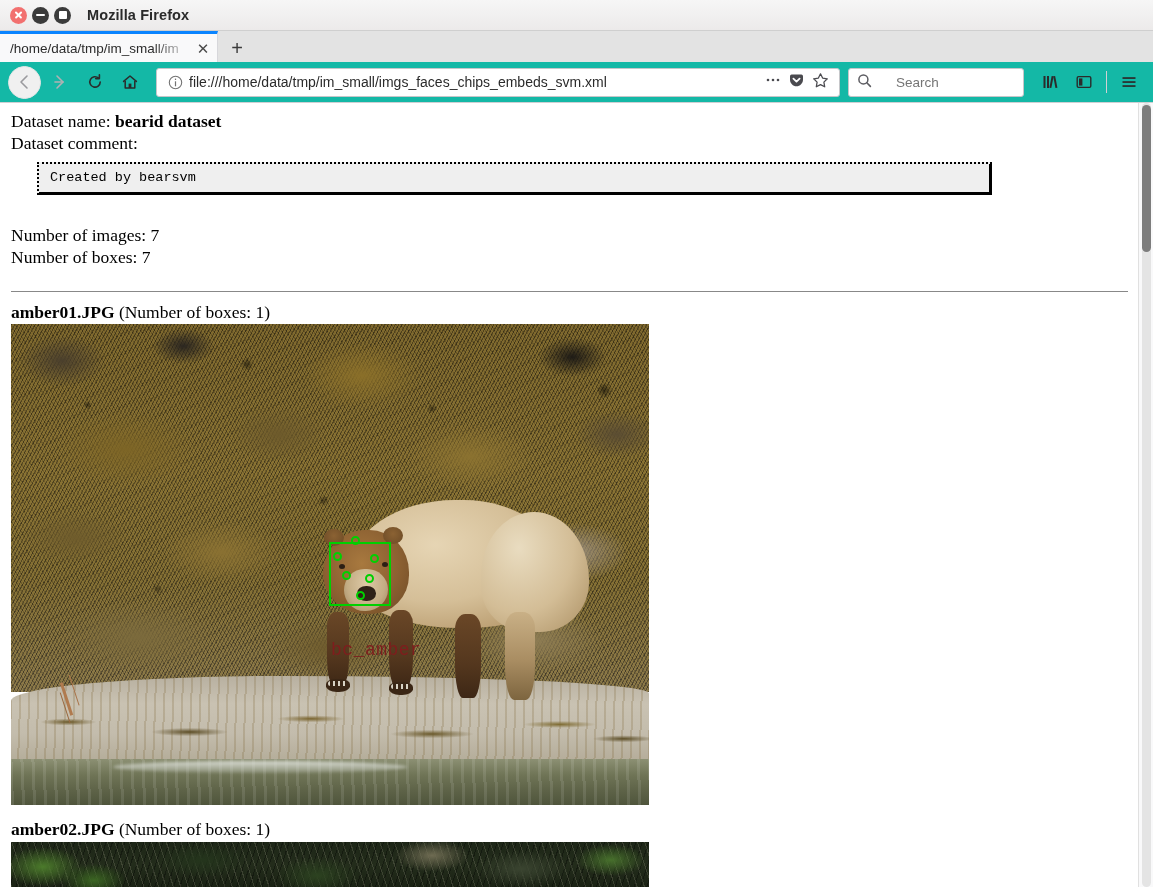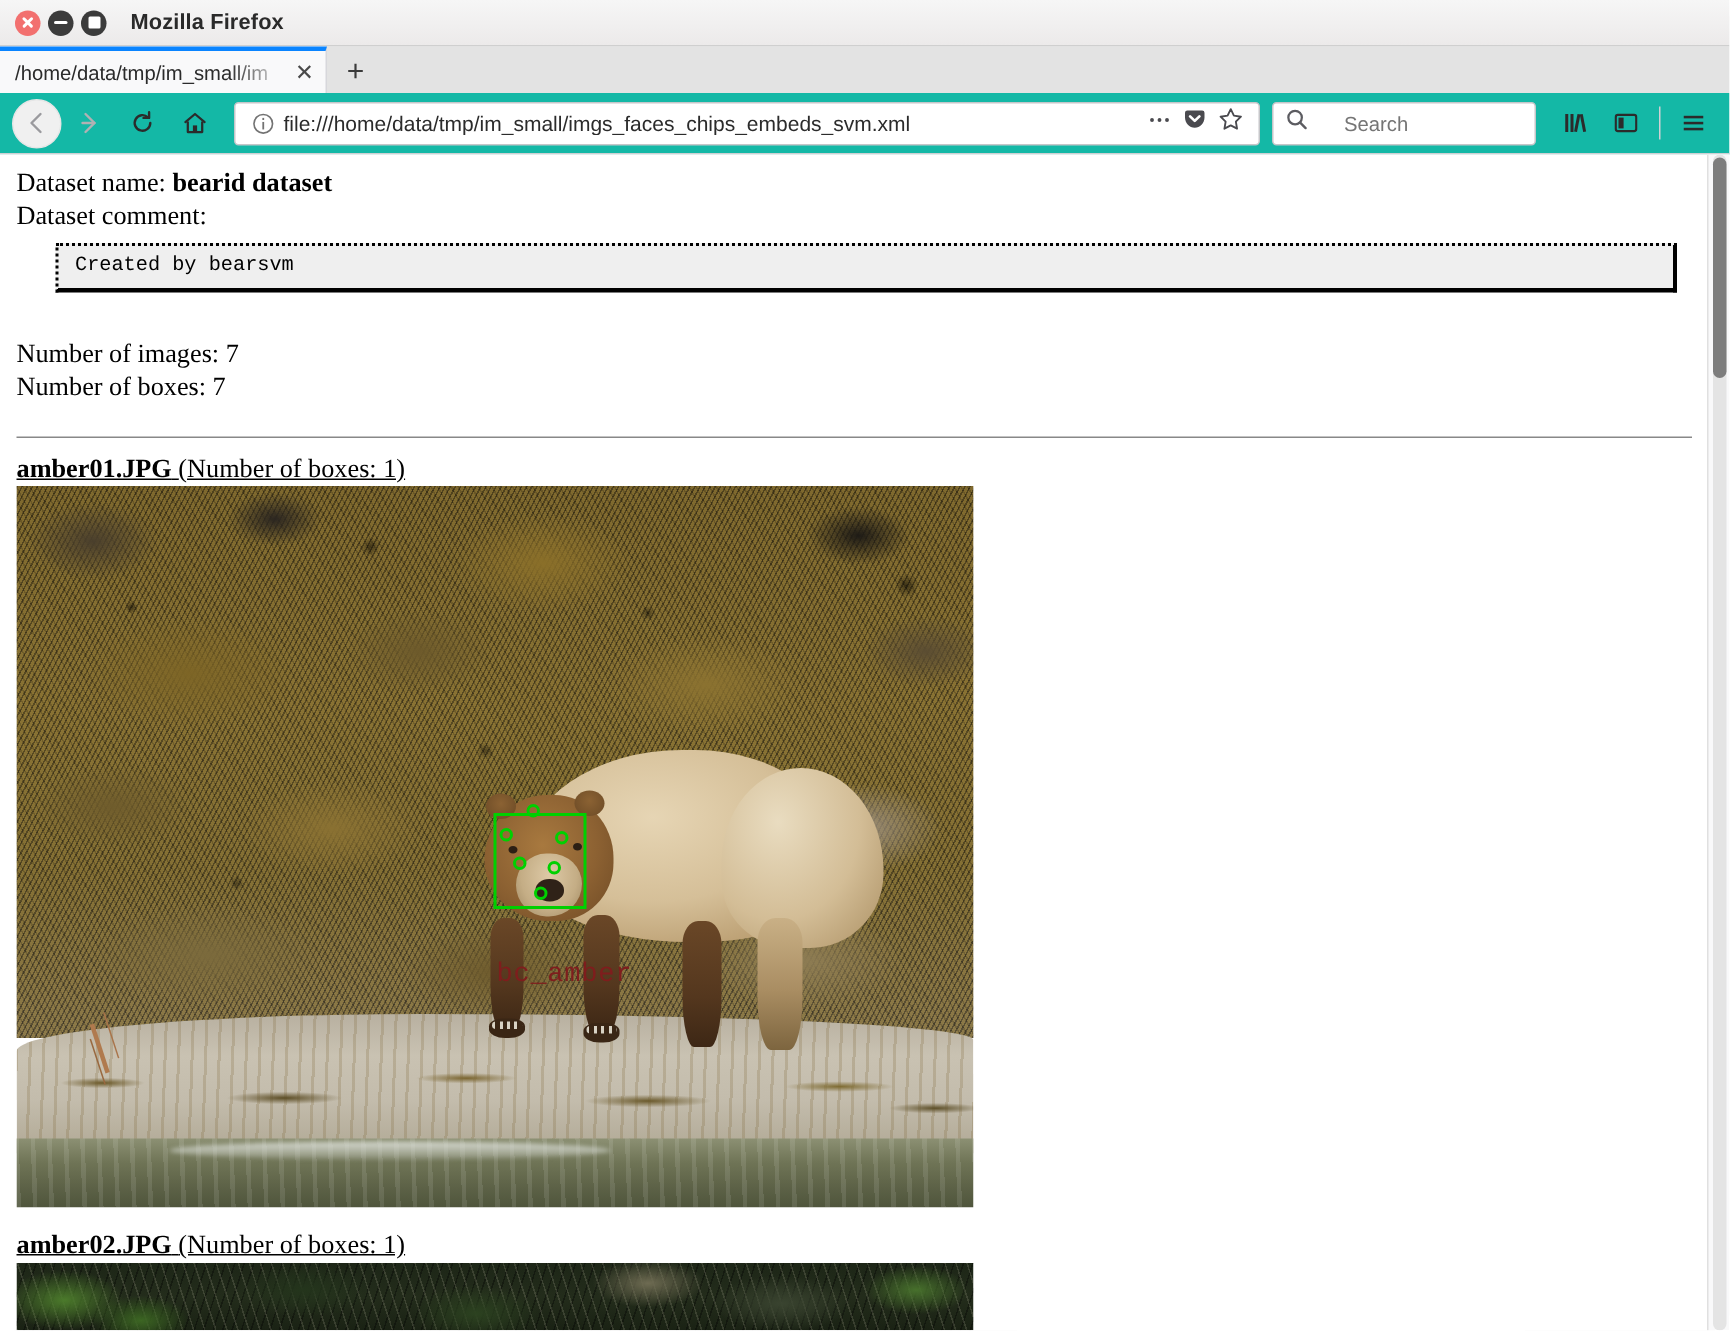--- a/index.html
+++ b/index.html
@@ -166,21 +166,21 @@
     font-size: 17.5px;
     color: #000000;
     line-height: 1.18;
     overflow: hidden;
   }
   .meta-line { margin: 0 0 1px 0; white-space: nowrap; }
   .meta-line b { font-weight: bold; }
 
   .comment-box {
     margin: 9px 0 0 26px;
-    width: 1081px;
+    width: 955px;
     background: #efefef;
     border-top: 2px dotted #000;
     border-left: 2px dotted #000;
     border-right: 3px solid #000;
     border-bottom: 3px solid #000;
     padding: 6px 0 6px 11px;
     font-family: "Liberation Mono", monospace;
     font-size: 13.5px;
     color: #000;
     line-height: 1.2;
@@ -193,21 +193,20 @@
     border: 0; border-top: 1px solid #888;
     margin: 23px 25px 0 0;
     height: 0;
   }
 
   .img-heading {
     margin: 10px 12px 2px 0;
     font-family: "Liberation Serif", serif;
     font-size: 17.5px;
     white-space: nowrap;
-    text-decoration: underline;
   }
   .img-heading .fname { font-weight: bold; }
 
   
   .photo {
     position: relative;
     width: 638px;
     overflow: hidden;
   }
   .photo1 { height: 481px; }

